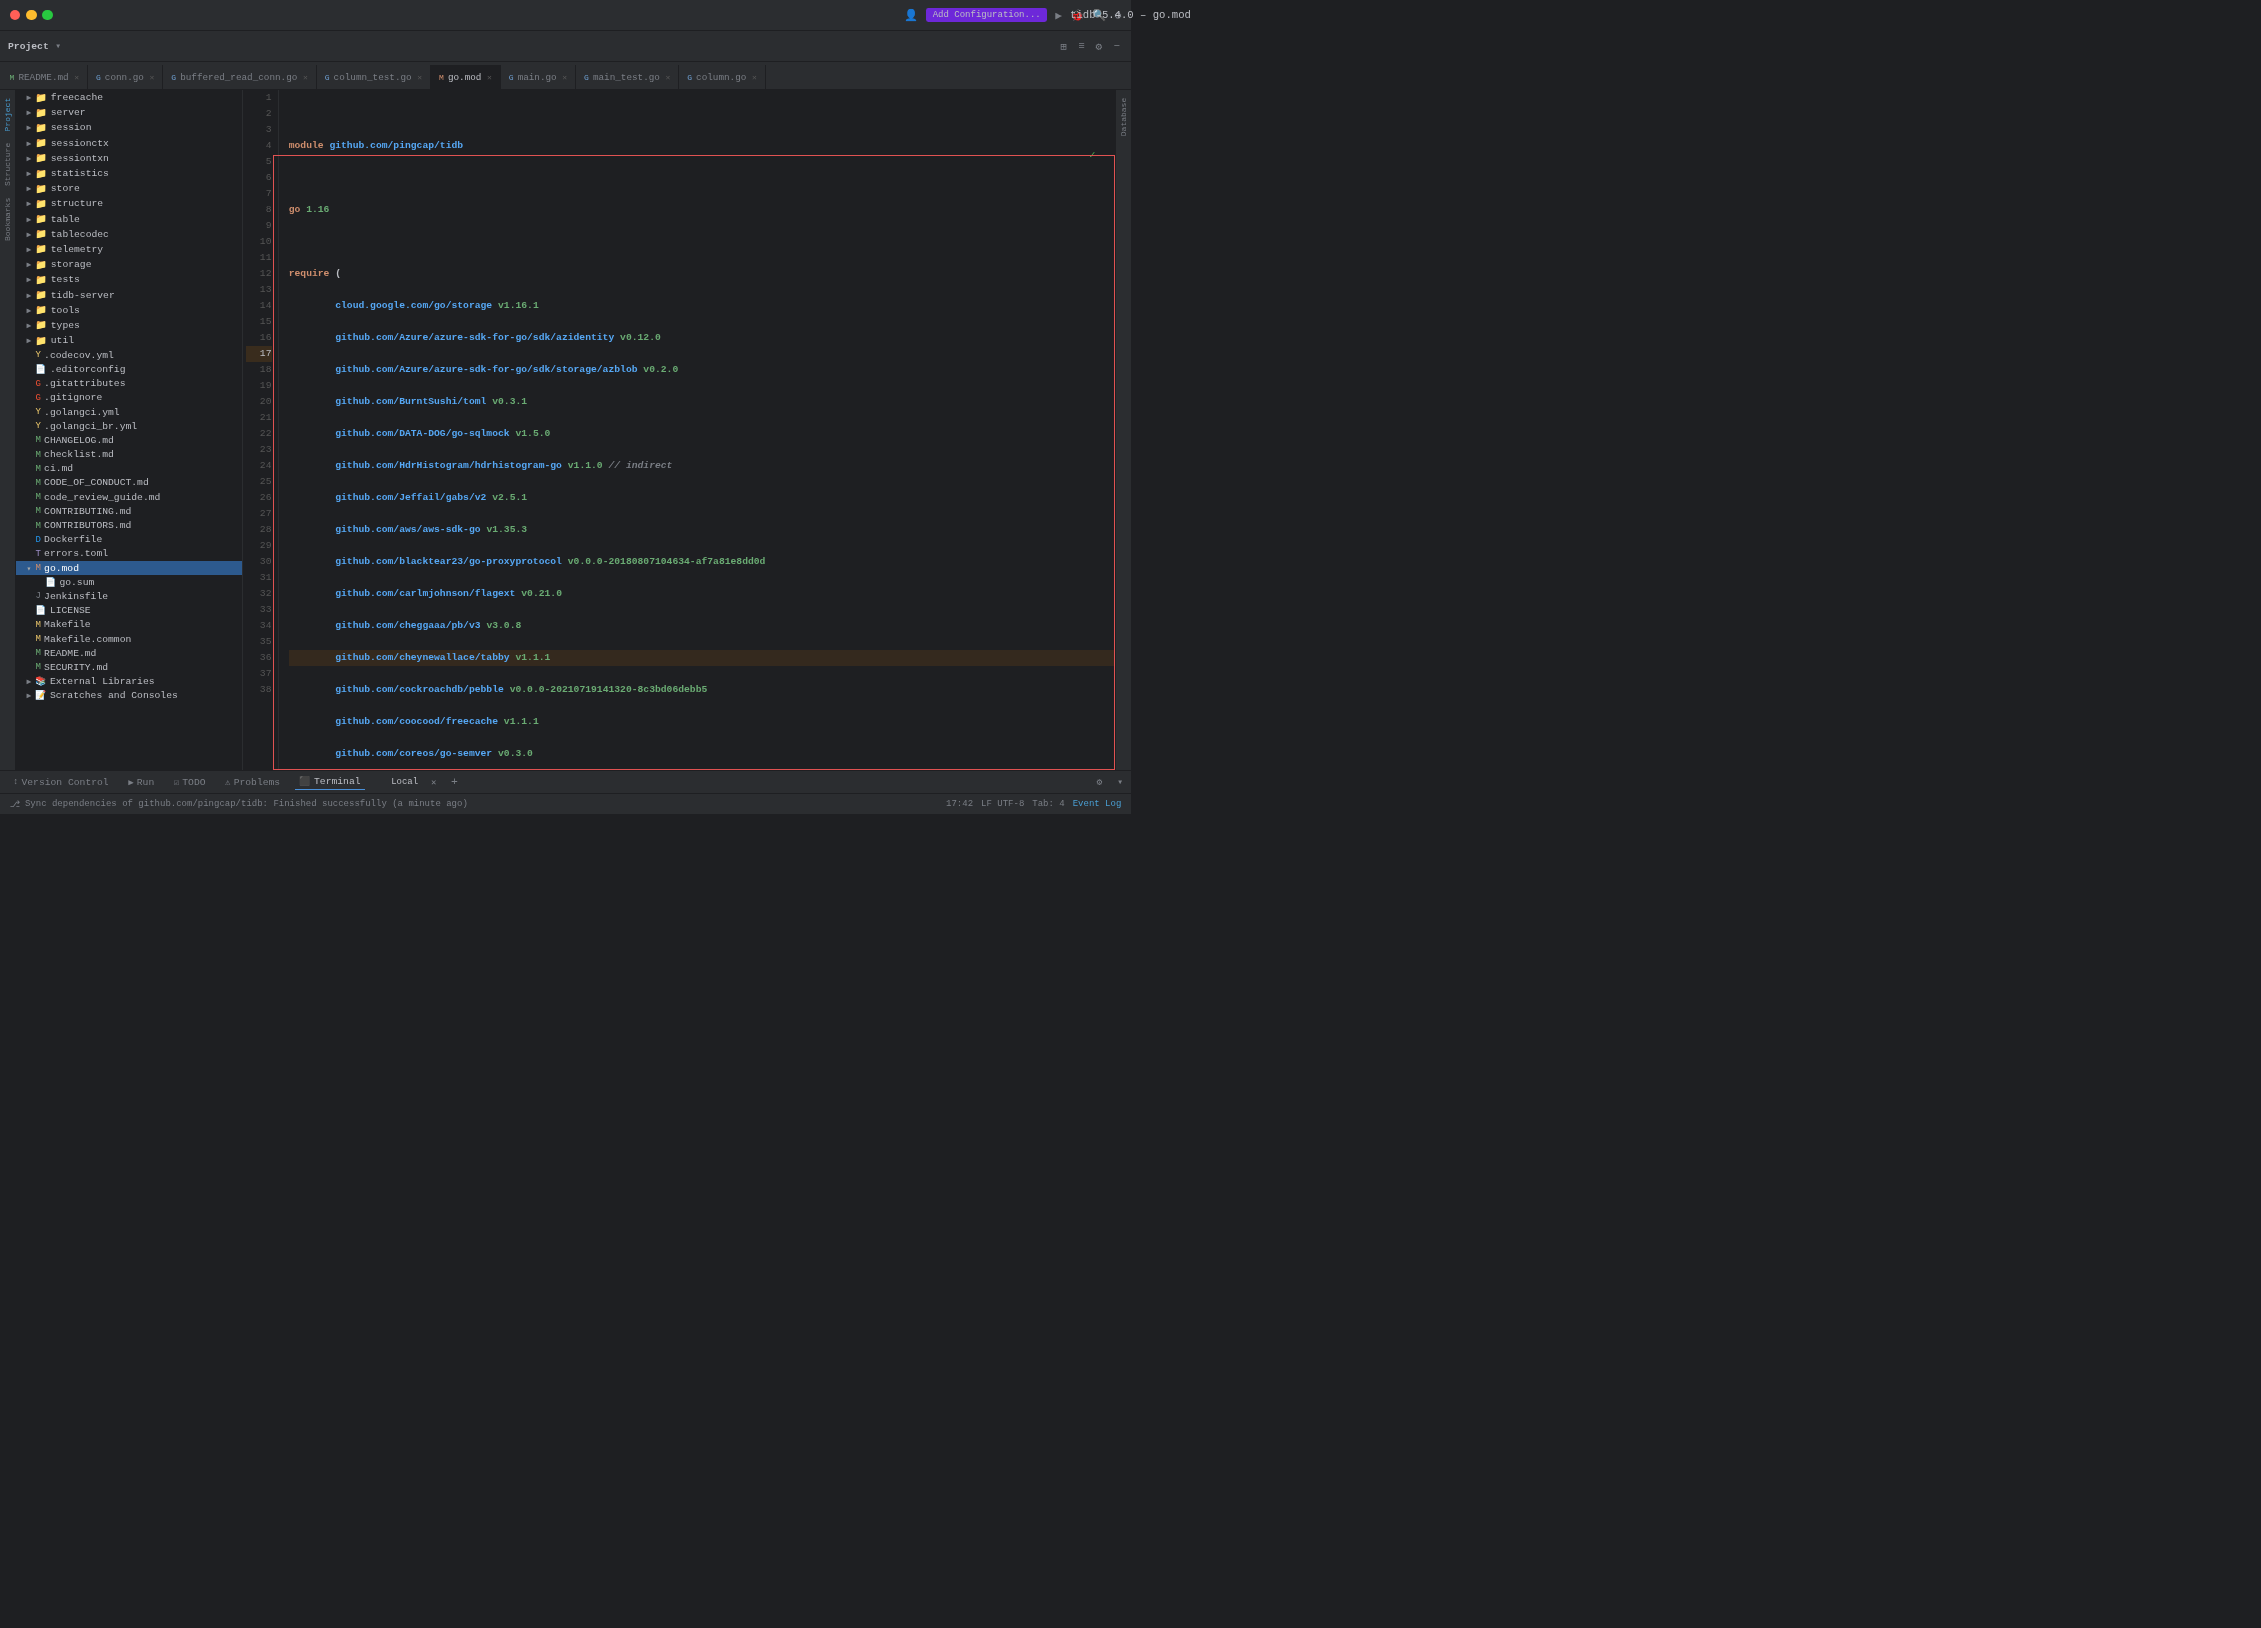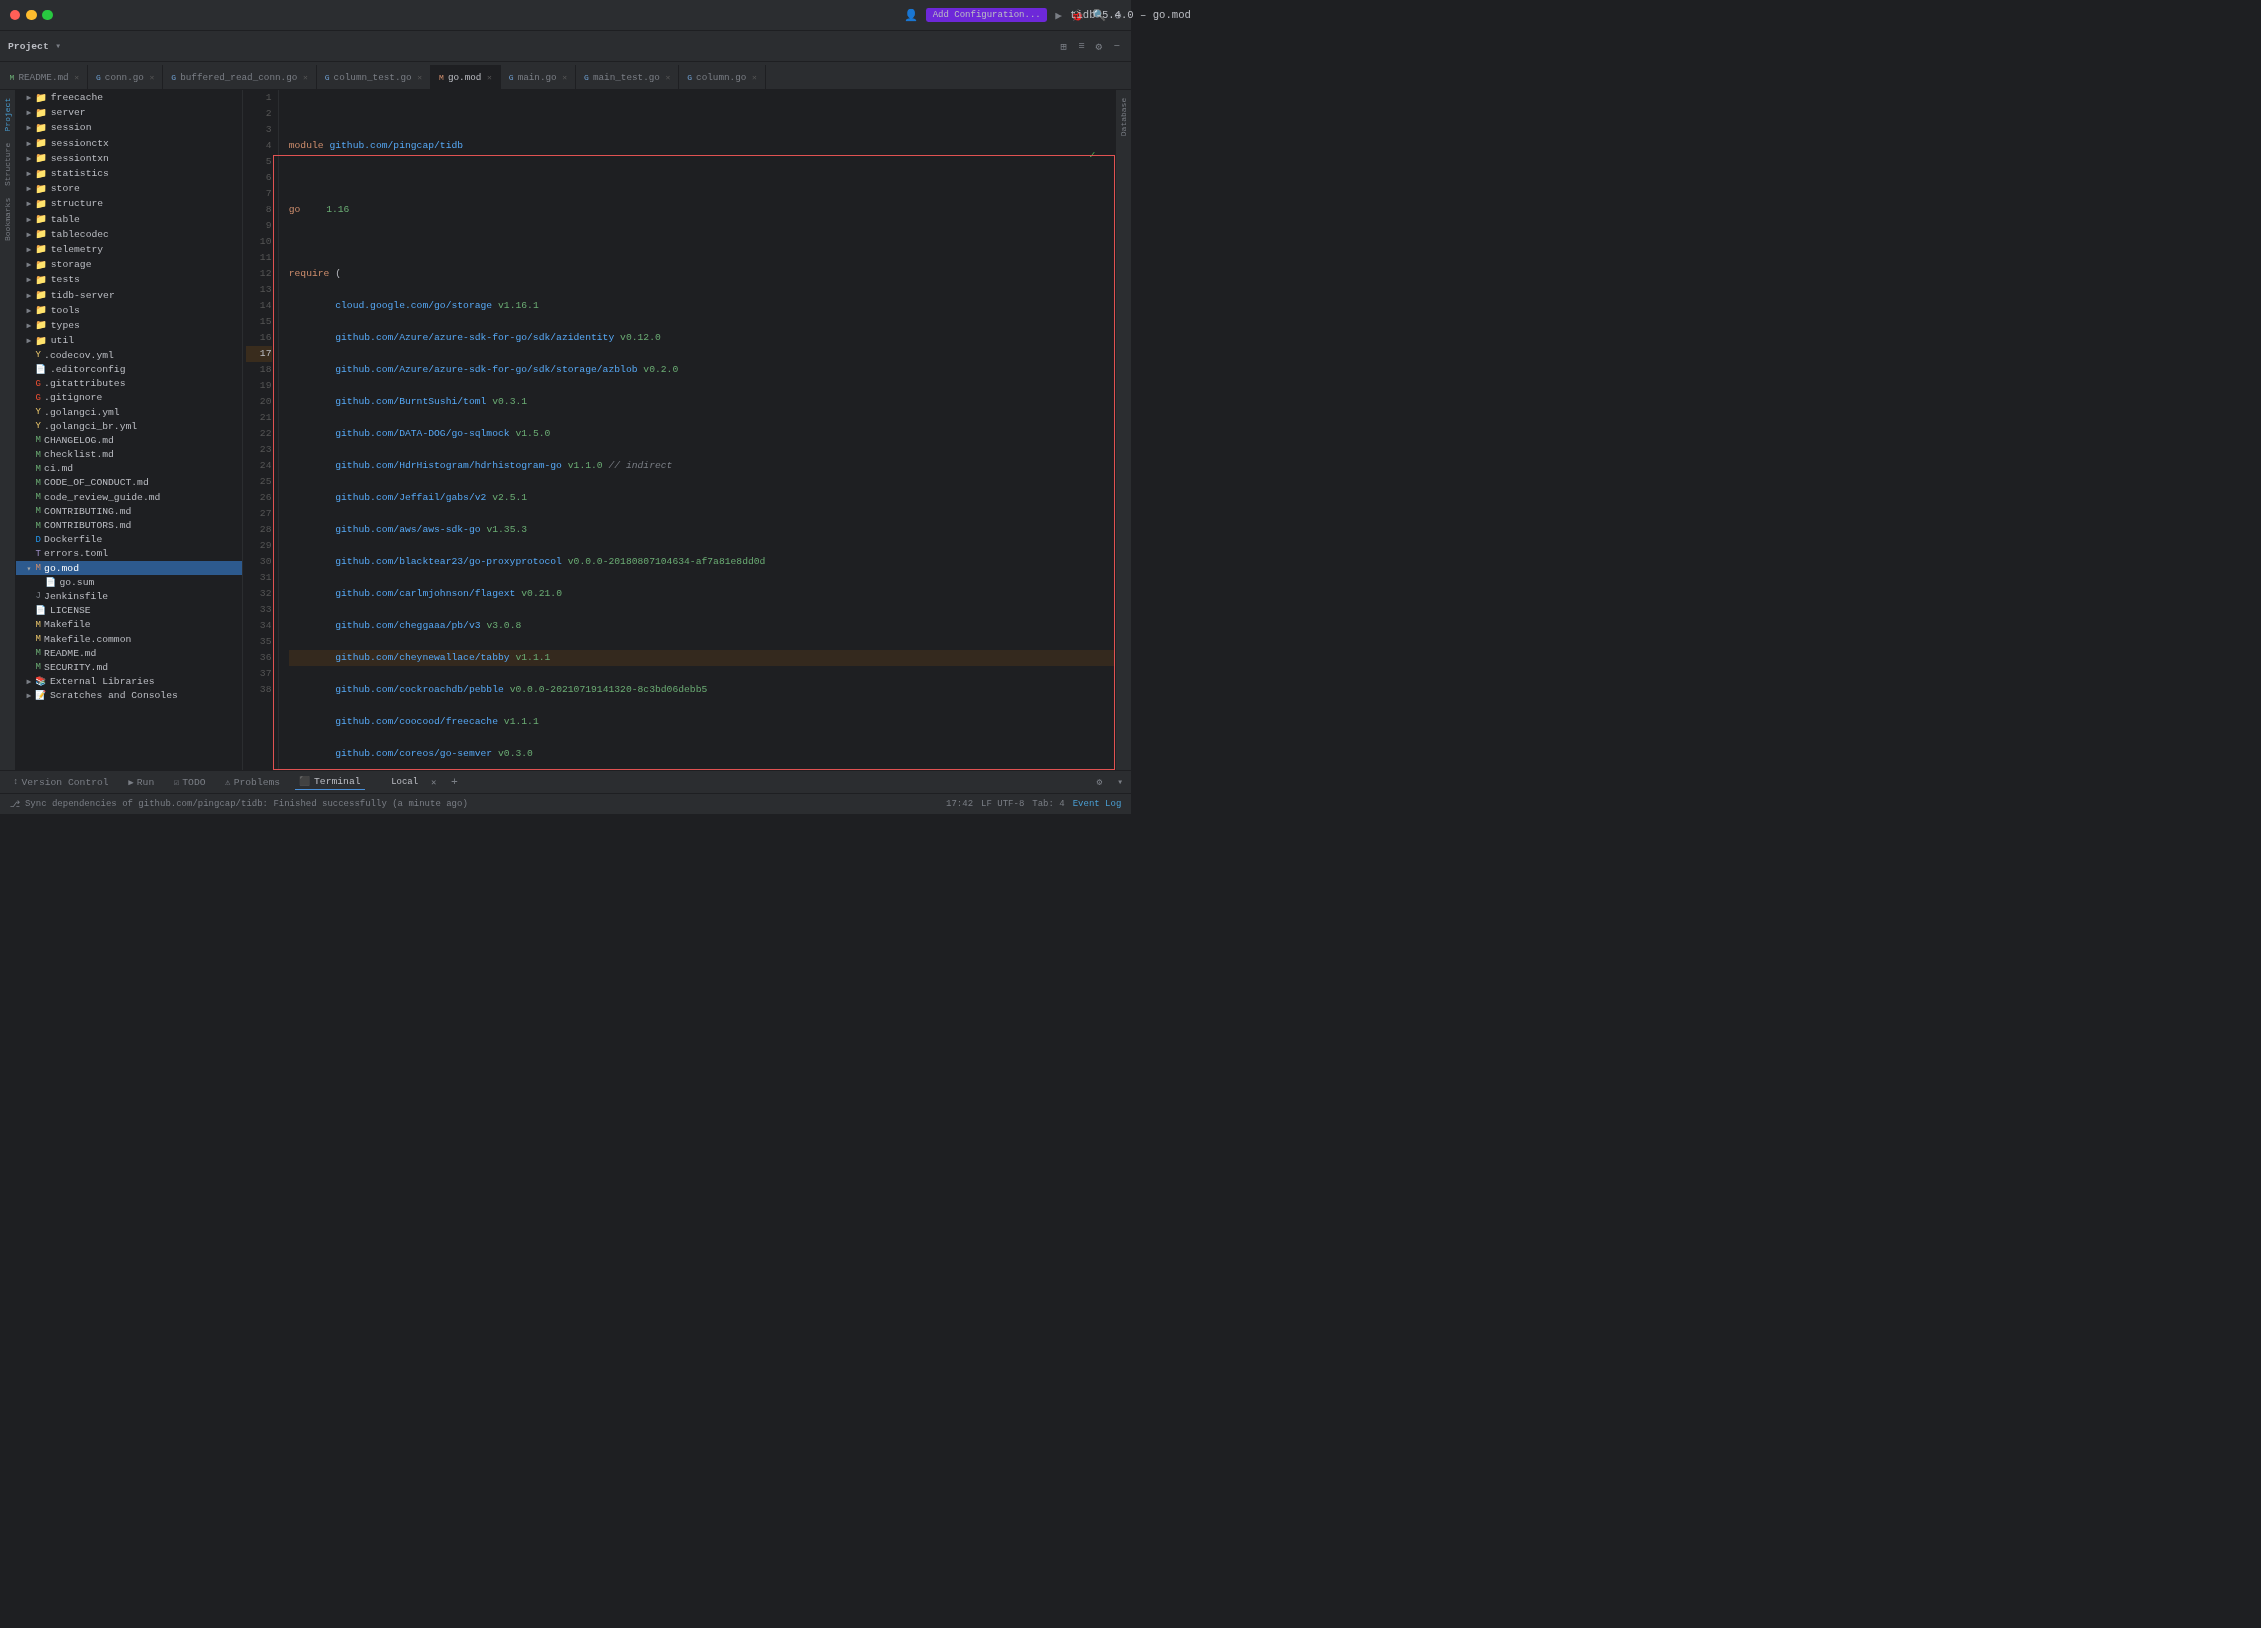--- a/index.html
+++ b/index.html
@@ -144,25 +144,25 @@
       border-right: 0.8px solid #2b2d30;
     }
     .line-numbers div { min-height: 16px; }
     .code-content {
       flex: 1;
       padding: 0 0 0 9.7px;
       font-size: 9.7px;
       line-height: 16px;
       white-space: pre;
     }
-    .code-line { min-height: 16px; display: block; }
+    .code-line { min-height: 16px; display: block; font-weight: bold; }
 
     
     .kw { color: #cf8e6d; } 
-    .num { color: #6aab73; margin-left: 20px; } 
+    .num { color: #6aab73; } 
     .cmt { color: #7a7e85; font-style: italic; }
     .ver { color: #6aab73; }
     .url { color: #56a8f5; }
 
     
     #right-sidebar {
       width: 16px;
       background: #2b2d30;
       border-left: 0.8px solid #1e1f22;
       display: flex;

